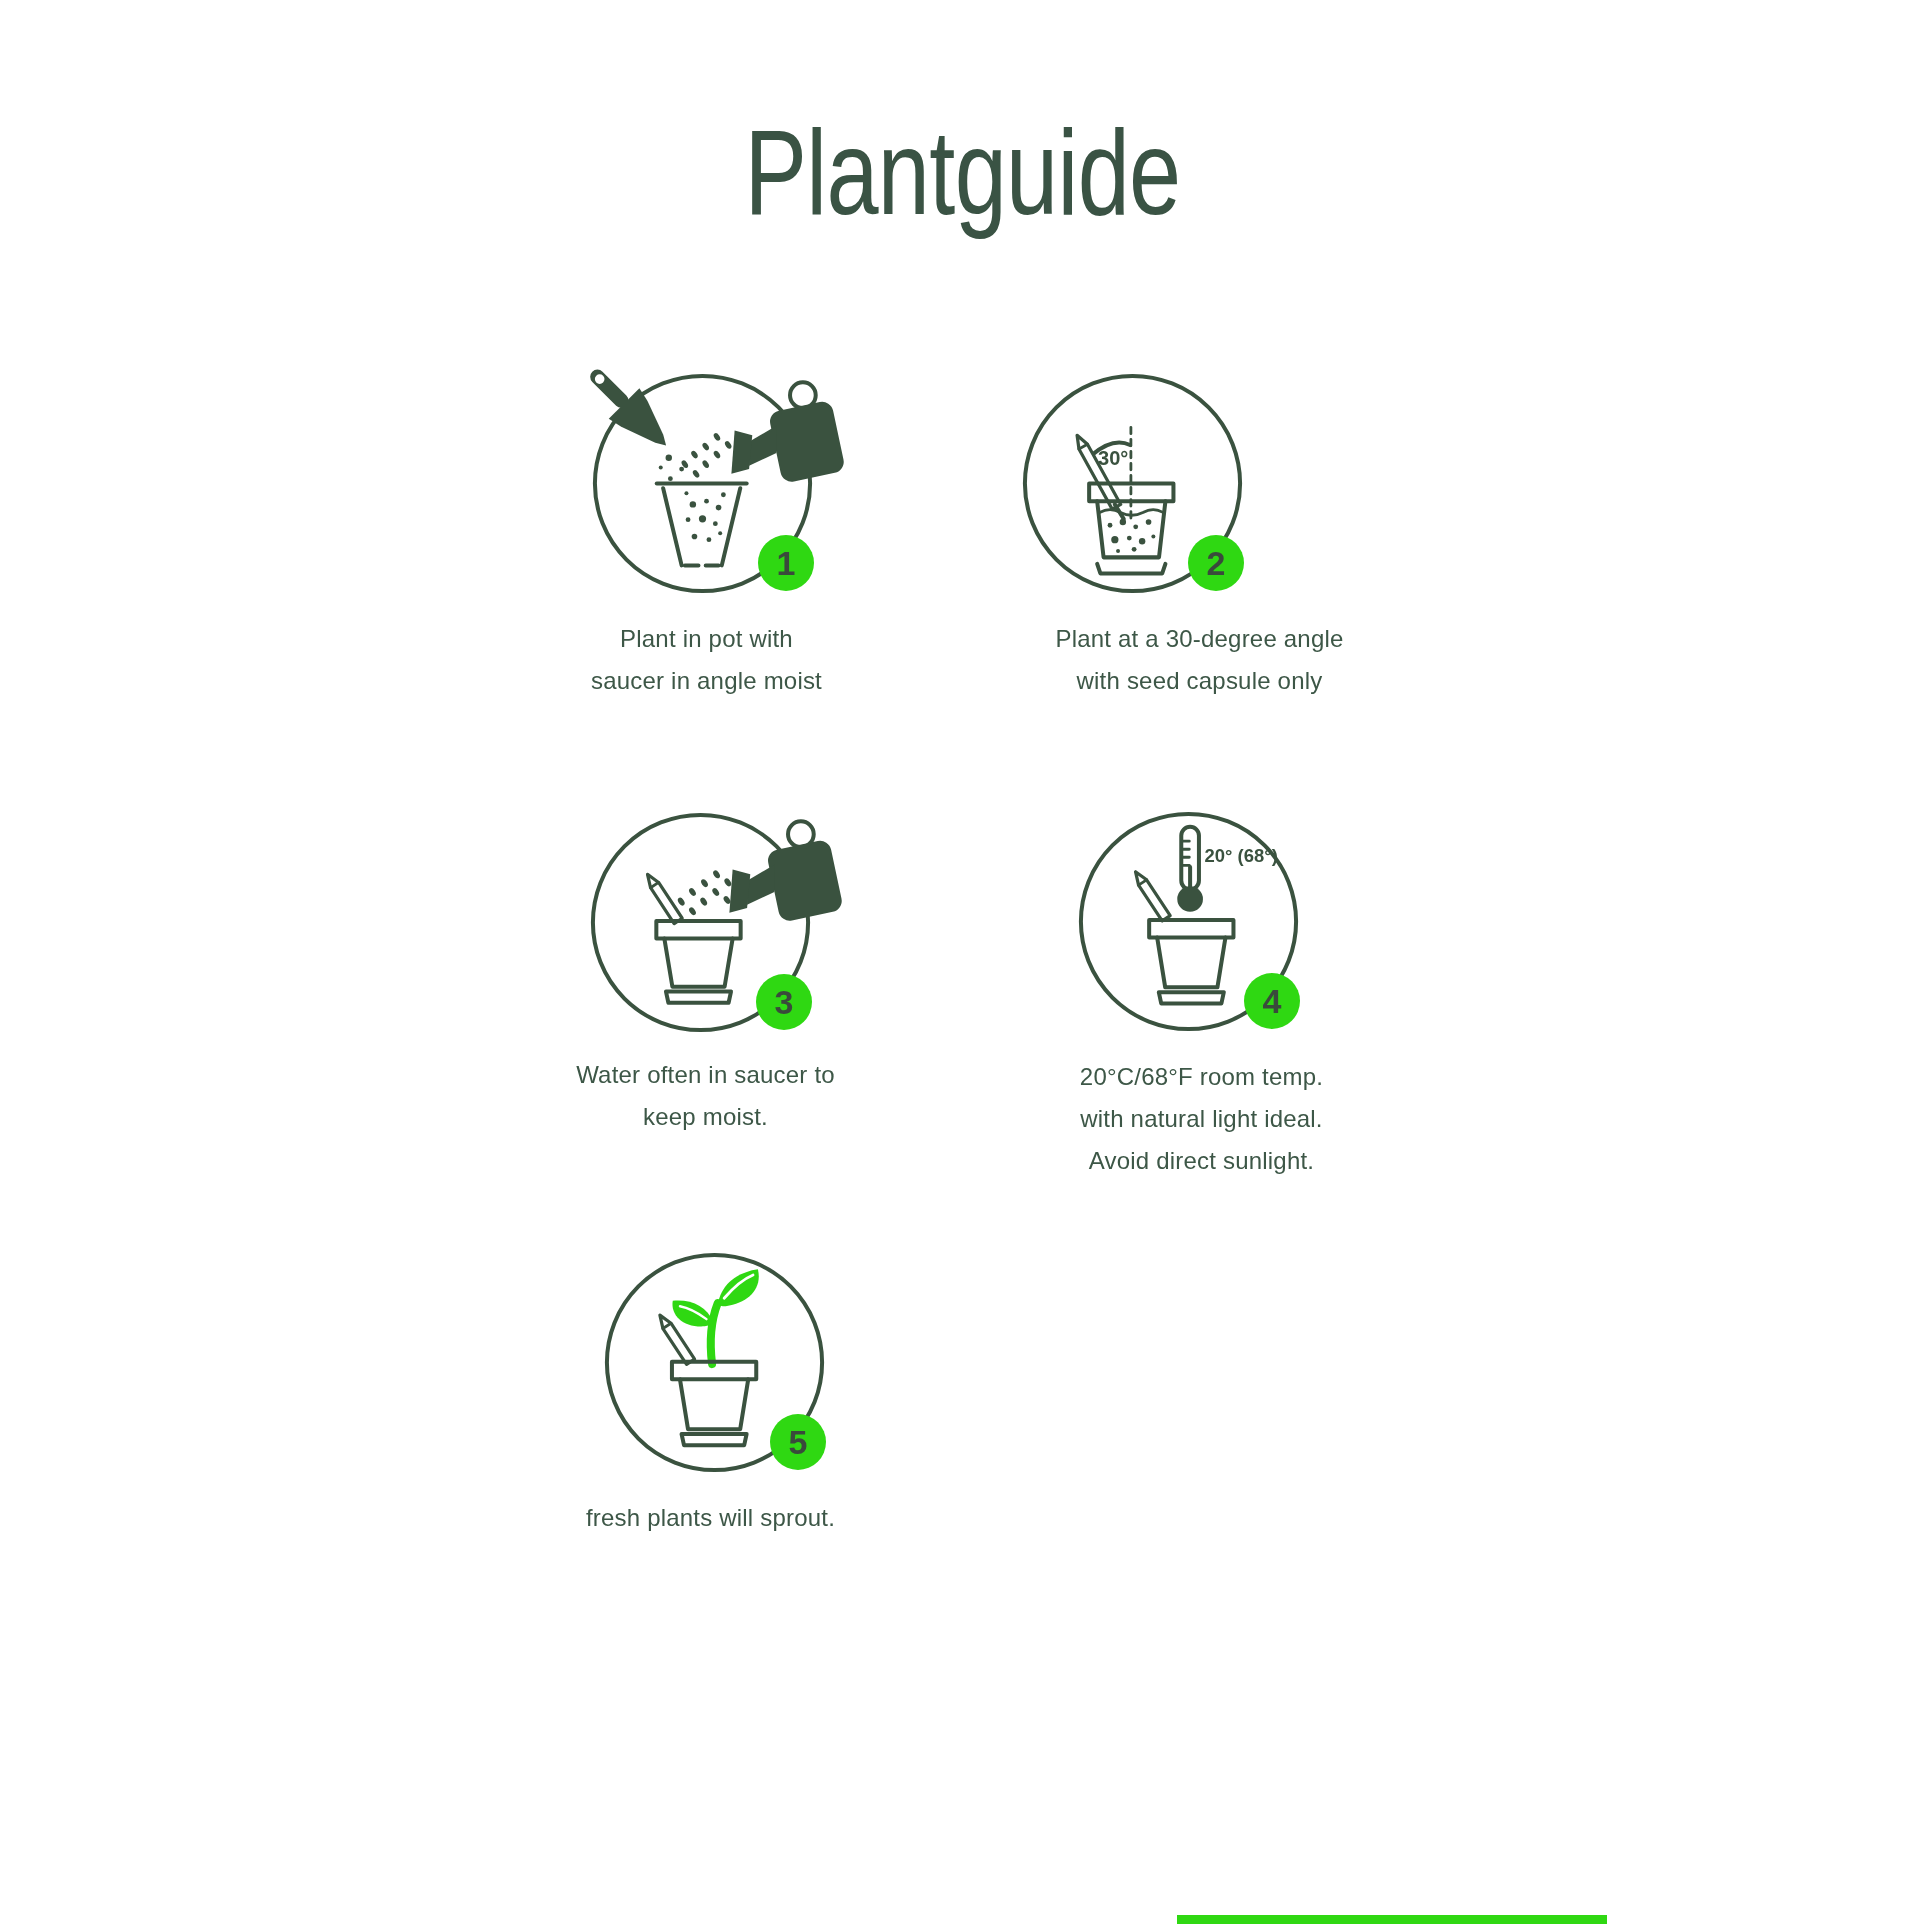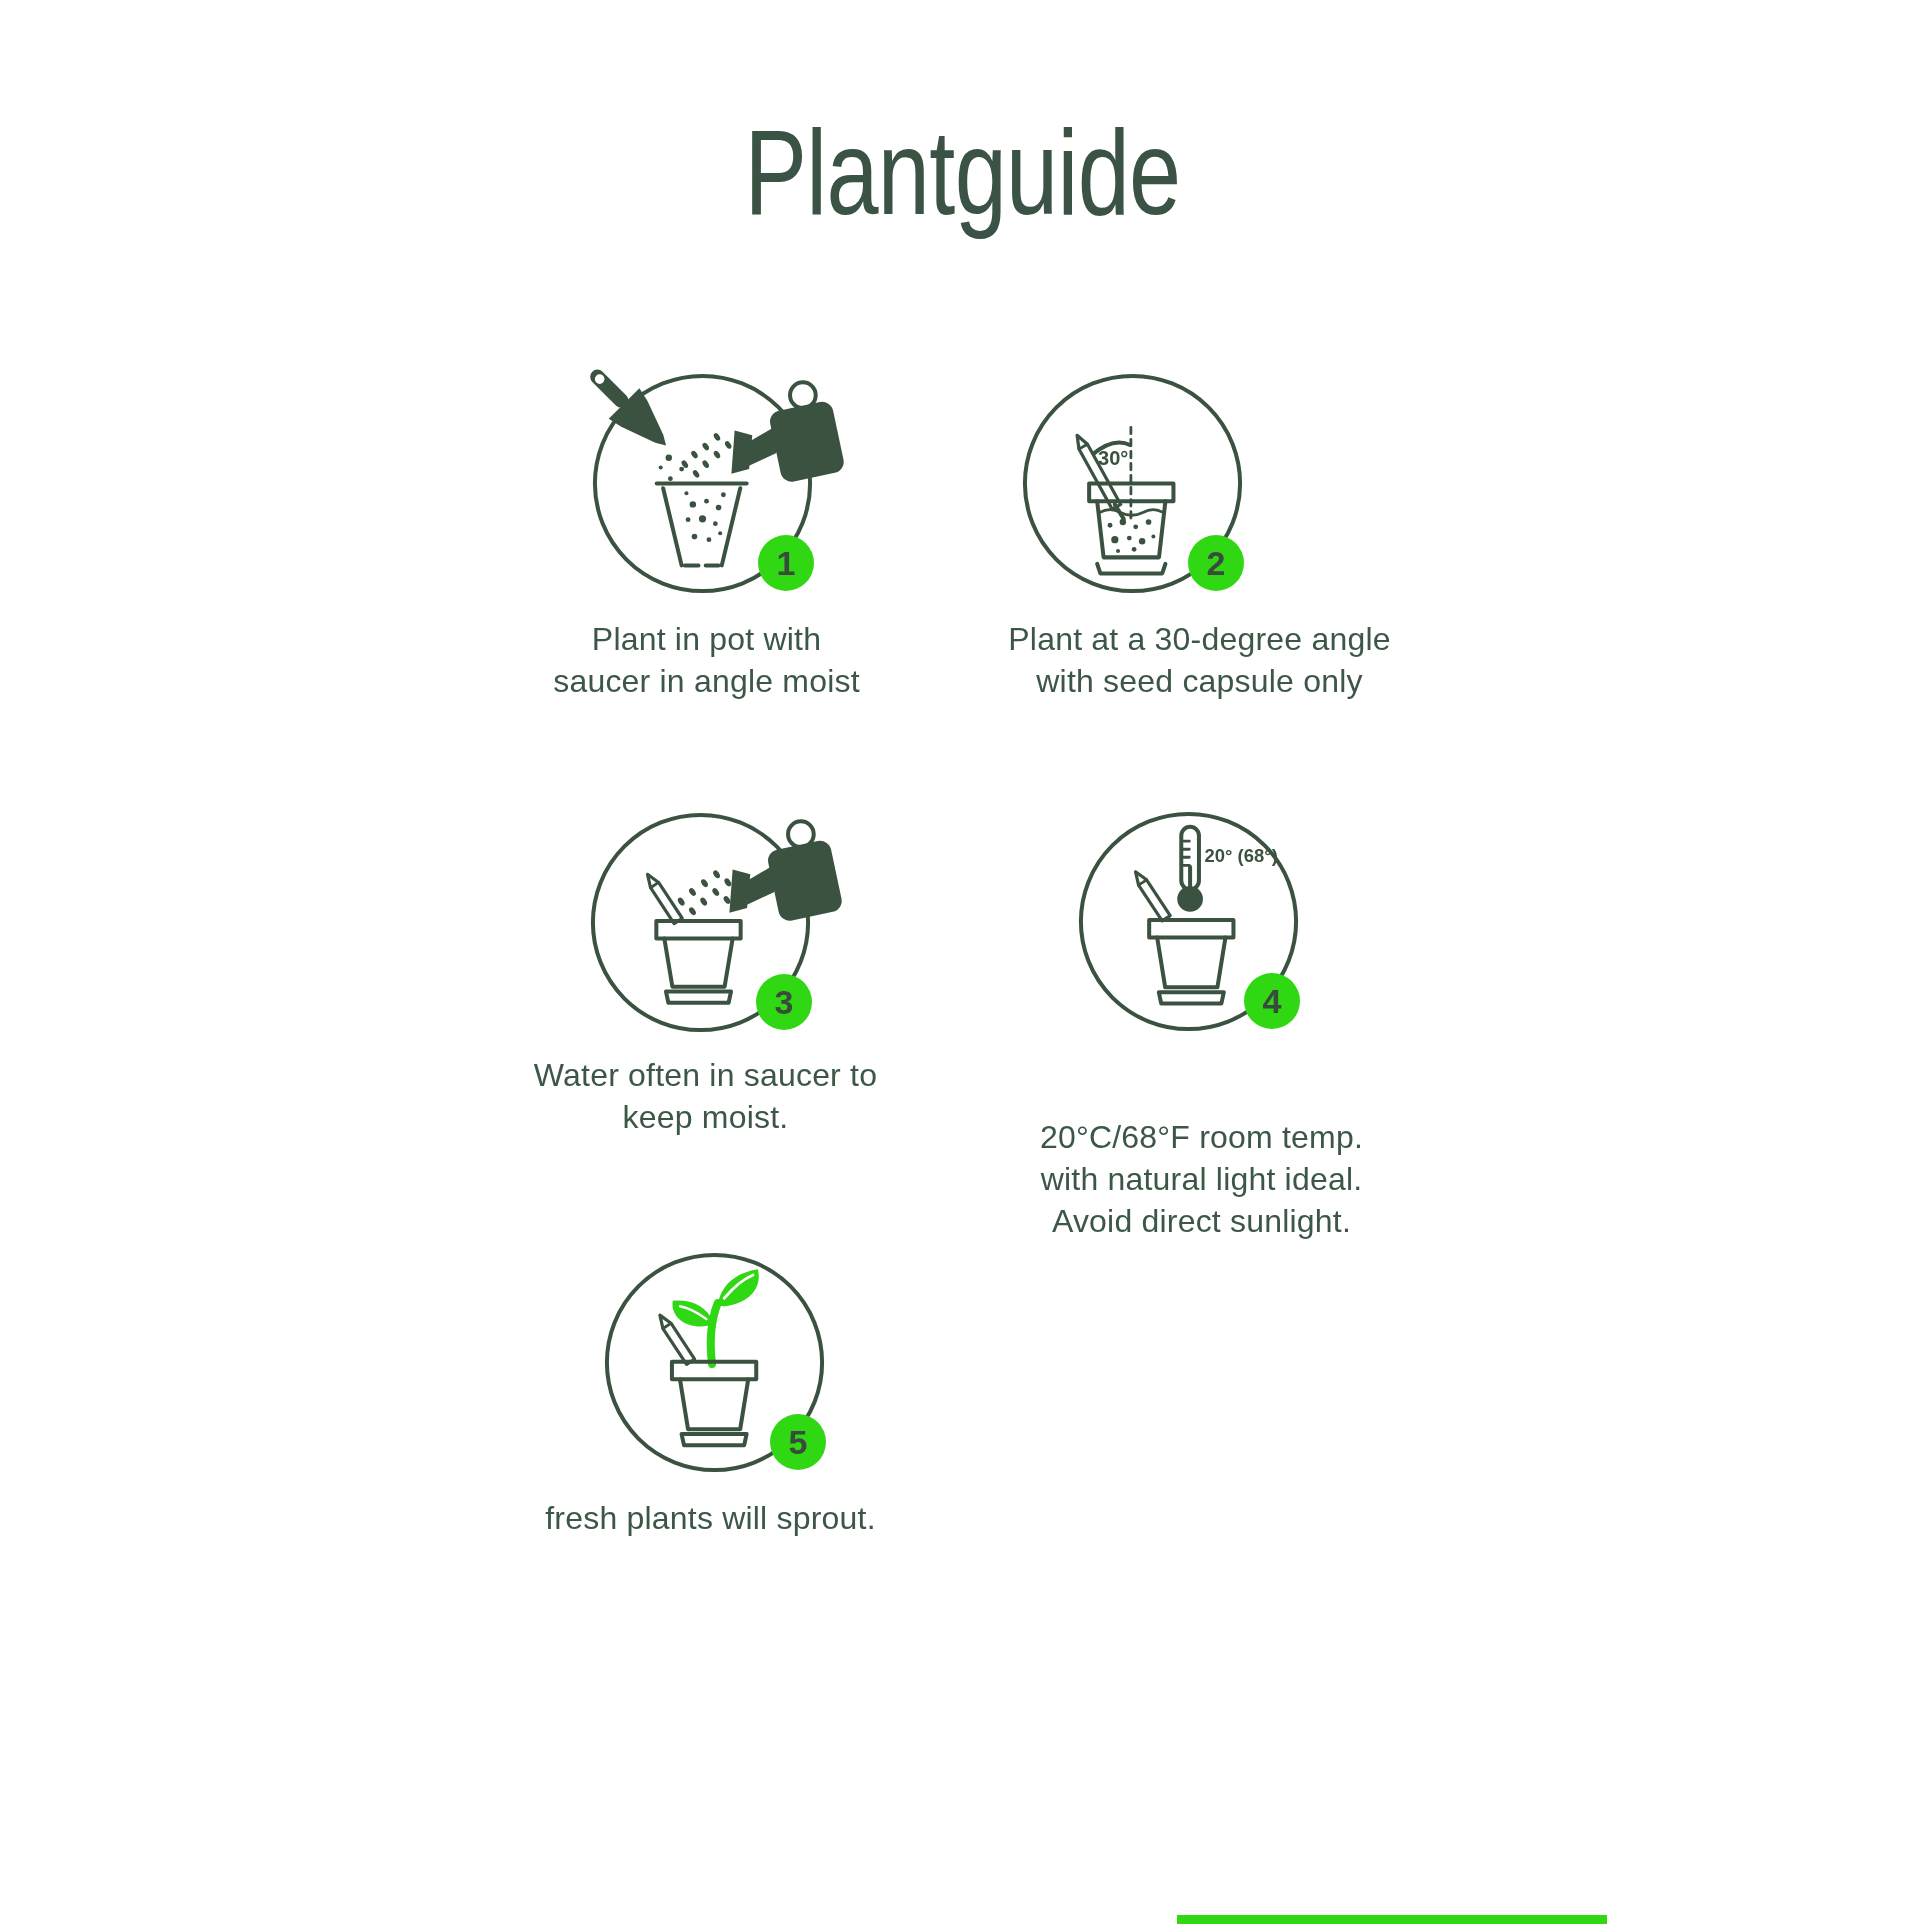--- a/index.html
+++ b/index.html
@@ -15,21 +15,21 @@
   }
   .cell{position:absolute;width:273px;height:273px;}
   .cell svg{position:absolute;left:0;top:0;overflow:visible;}
   .badge{
     position:absolute;left:192px;top:188px;width:56px;height:56px;border-radius:50%;
     background:#2fd812;display:flex;align-items:center;justify-content:center;
     font-size:34px;font-weight:bold;color:#3a4a3c;
   }
   .caption{
     position:absolute;width:417px;text-align:center;
-    font-size:32px;line-height:42px;color:#3d5747;letter-spacing:0.2px;
+    font-size:24px;line-height:42px;color:#3d5747;letter-spacing:0.2px;
   }
   .stroke{fill:none;stroke:#3a523f;stroke-width:5;stroke-linecap:round;stroke-linejoin:round;}
   .thin{stroke-width:3.5;}
   .fill{fill:#3a523f;stroke:none;}
   .whitefill{fill:#ffffff;stroke:#3a523f;stroke-width:4;stroke-linejoin:round;}
   svg text{font-family:"Liberation Sans",sans-serif;fill:#3a523f;font-weight:bold;}
   .green-bar{position:absolute;left:1177px;top:1915px;width:430px;height:10.4px;background:#2fd812;}
 </style>
 </head>
 <body>
@@ -223,21 +223,21 @@
   <div class="caption" style="left:991px;top:618px;">
     <div>Plant at a 30-degree angle</div>
     <div>with seed capsule only</div>
   </div>
 
   <div class="caption" style="left:497px;top:1054px;">
     <div>Water often in saucer to</div>
     <div>keep moist.</div>
   </div>
 
-  <div class="caption" style="left:993px;top:1116px;">
+  <div class="caption" style="left:993px;top:1056px;">
     <div>20°C/68°F room temp.</div>
     <div>with natural light ideal.</div>
     <div>Avoid direct sunlight.</div>
   </div>
 
   <div class="caption" style="left:502px;top:1497px;">
     <div>fresh plants will sprout.</div>
   </div>
 
   <div class="green-bar"></div>

